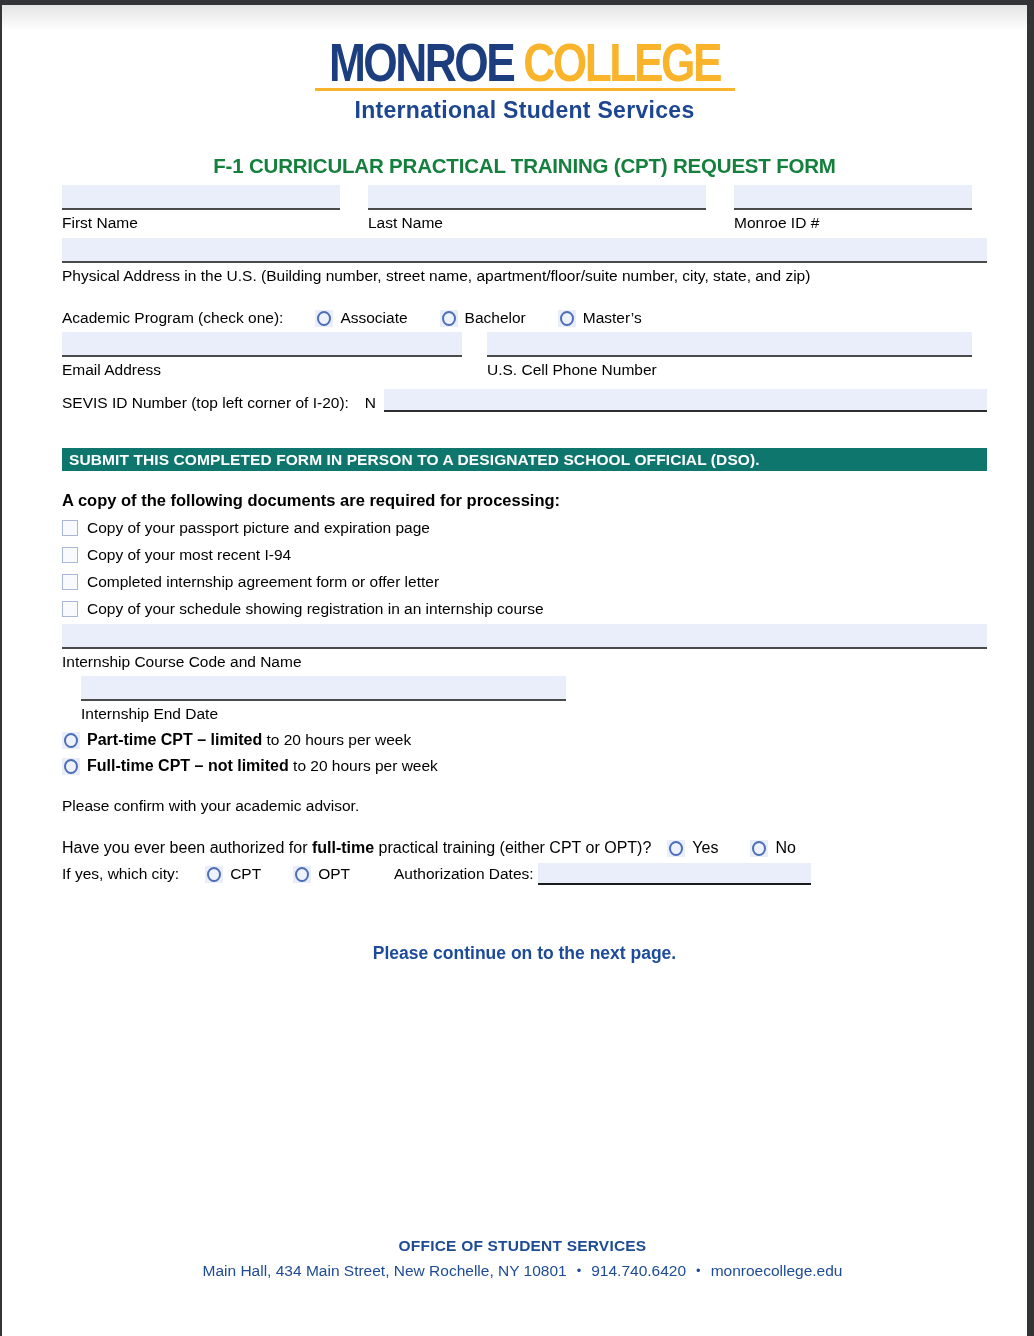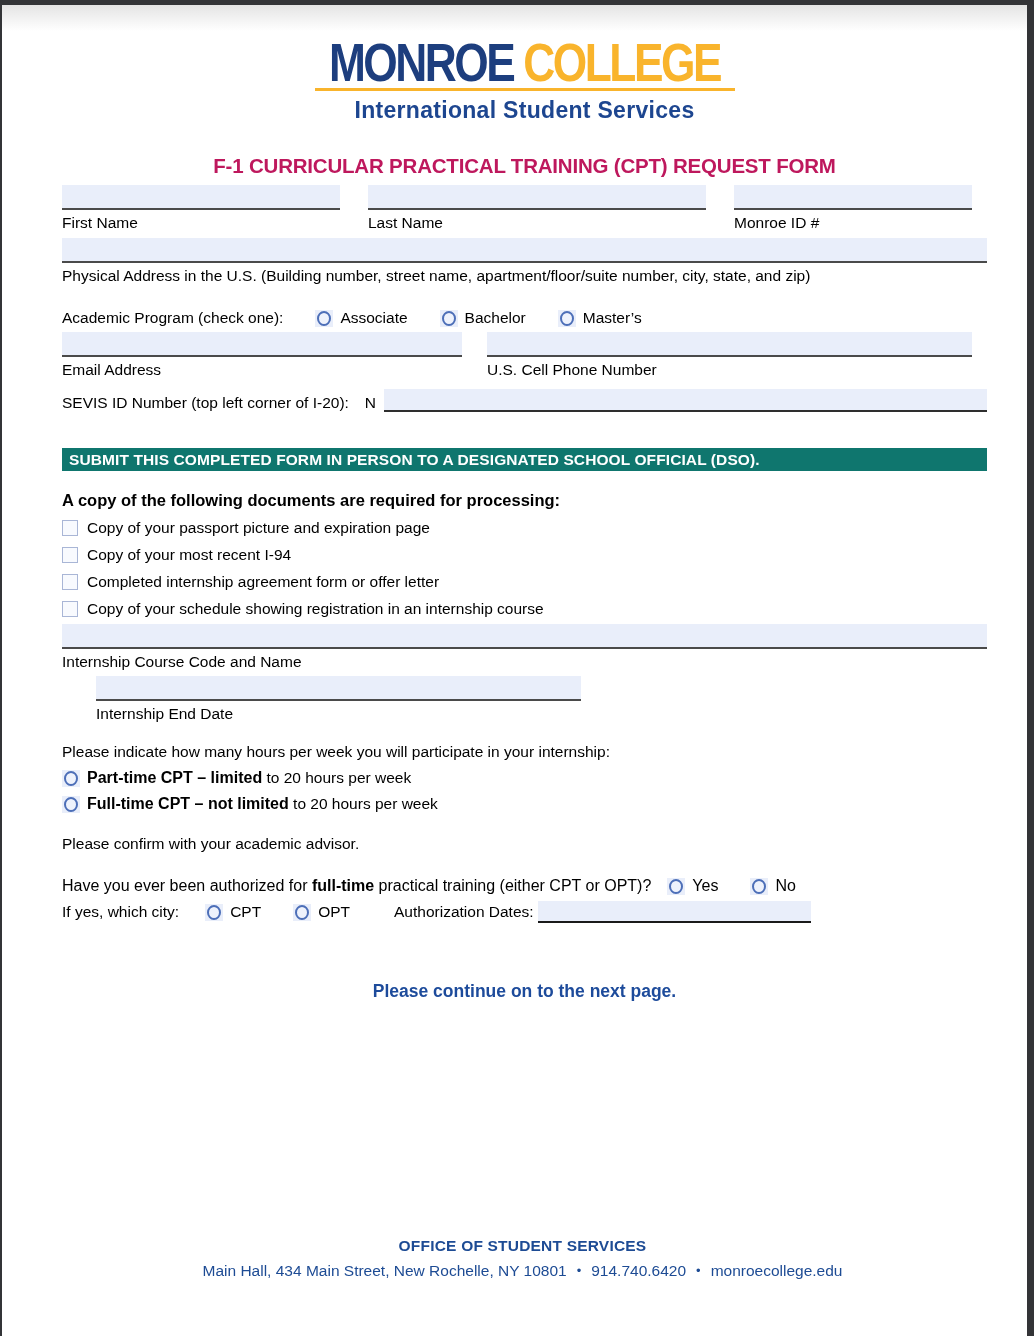--- a/index.html
+++ b/index.html
@@ -16,21 +16,21 @@
   
   .logo-block { margin-top: 34px; text-align: center; }
   .logo-text { font-size: 54px; font-weight: bold; letter-spacing: -3px; line-height: 46px;
     display: inline-block; transform: scaleX(0.82); transform-origin: center; white-space: nowrap; }
   .logo-monroe { color: #1d3e7e; }
   .logo-college { color: #f9b42c; margin-left: 12px; }
   .logo-underline { width: 420px; height: 3px; background: #f9b42c; margin: 3px auto 0; }
   .logo-subtitle { margin-top: 6px; font-size: 23px; font-weight: bold; color: #1d4690; letter-spacing: 0.3px; }
 
   .form-title { margin-top: 30px; text-align: center; font-size: 20.5px; font-weight: bold;
-    color: #be185d; letter-spacing: -0.2px; }
+    color: #15803d; letter-spacing: -0.2px; }
 
   
   .fbox { background: #e9eefa; height: 25px; border-bottom: 2px solid #4a4a4a; cursor: text; }
   .flabel { margin-top: 3px; font-size: 15.5px; line-height: 19px; }
   .row { display: flex; }
 
   .row-identity { margin-top: 7px; }
   .g-first  { width: 278px; }
   .g-last   { width: 338px; margin-left: 28px; }
   .g-id     { width: 238px; margin-left: 28px; }
@@ -60,21 +60,21 @@
 
   .banner { margin-top: 36px; height: 23px; line-height: 23px; background: #0f766e; color: #fff;
     font-size: 15.5px; font-weight: 600; padding-left: 7px; letter-spacing: 0.1px; }
 
   .docs-heading { margin-top: 20px; font-size: 16.5px; font-weight: bold; }
   .doc-item { margin-top: 8px; display: flex; align-items: center; font-size: 15.5px; line-height: 19px; }
 
   .group-course { margin-top: 6px; }
   .row-dates { margin-top: 5px; }
   .g-start { width: 400px; }
-  .g-end   { width: 485px; margin-left: 34px; }
+  .g-end   { width: 485px; margin-left: 19px; }
 
   .hours-intro { margin-top: 20px; font-size: 15.5px; }
   .hours-option { margin-top: 8px; display: flex; align-items: center; font-size: 15.5px; }
   .hours-option .radio-wrap { margin-right: 7px; }
   .opt-bold { font-weight: bold; font-size: 16px; }
   .ws { white-space: pre-wrap; }
 
   .advisor-note { margin-top: 22px; font-size: 15.5px; }
 
   .auth-q { margin-top: 24px; display: flex; align-items: center; font-size: 16px; }
@@ -200,21 +200,20 @@
         <div class="flabel">Internship Course Code and Name</div>
       </div>
 
       <div class="row row-dates">
         <div class="g-end">
           <div class="fbox"></div>
           <div class="flabel">Internship End Date</div>
         </div>
       </div>
 
-      <div class="hours-intro">Please indicate how many hours per week you will participate in your internship:</div>
       <div class="hours-option">
         <span class="radio-wrap">
             <span class="radio"></span>
           </span>
         <span class="opt-bold">Part-time CPT – limited</span>
           <span class="ws"> to 20 hours per week</span>
       </div>
       <div class="hours-option">
         <span class="radio-wrap">
             <span class="radio"></span>

